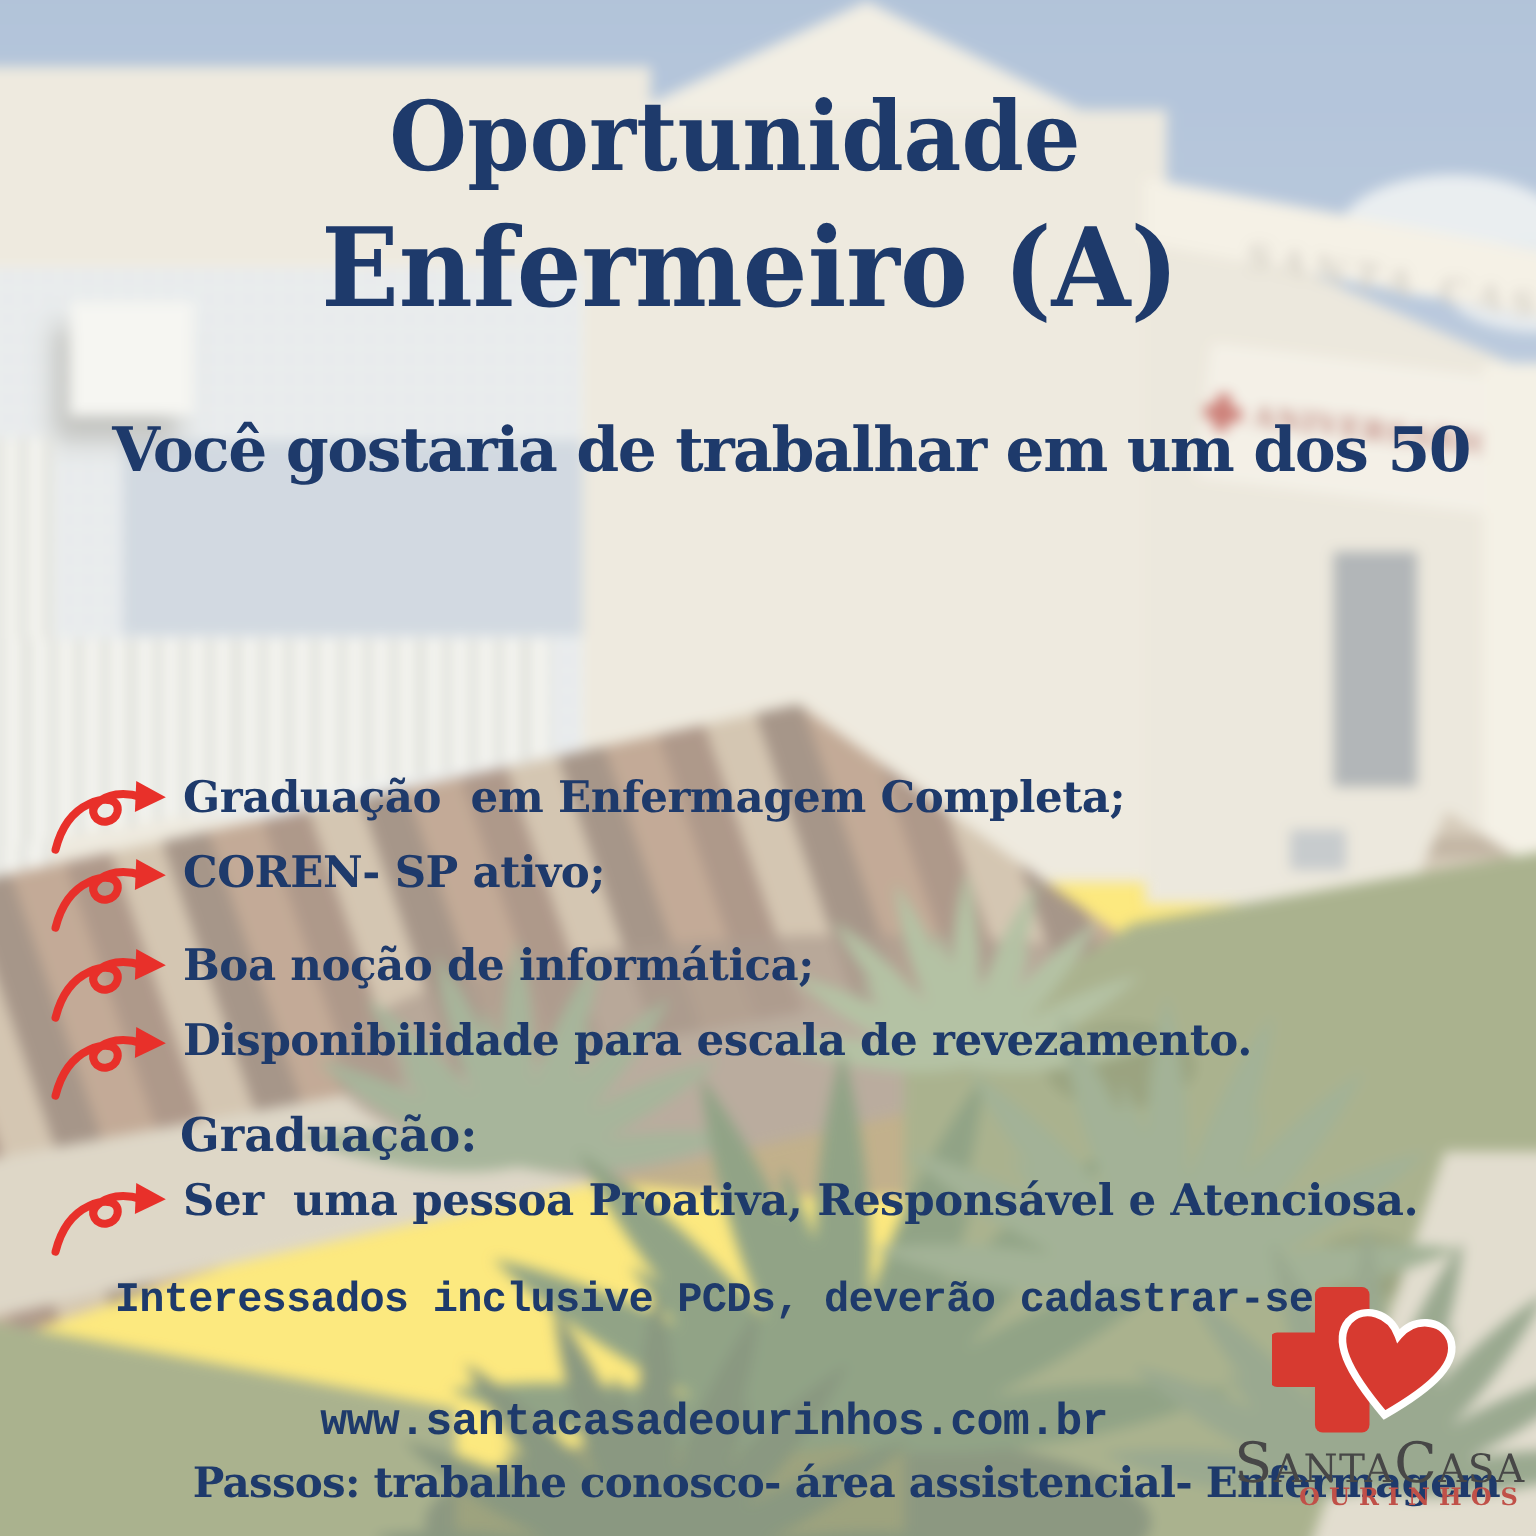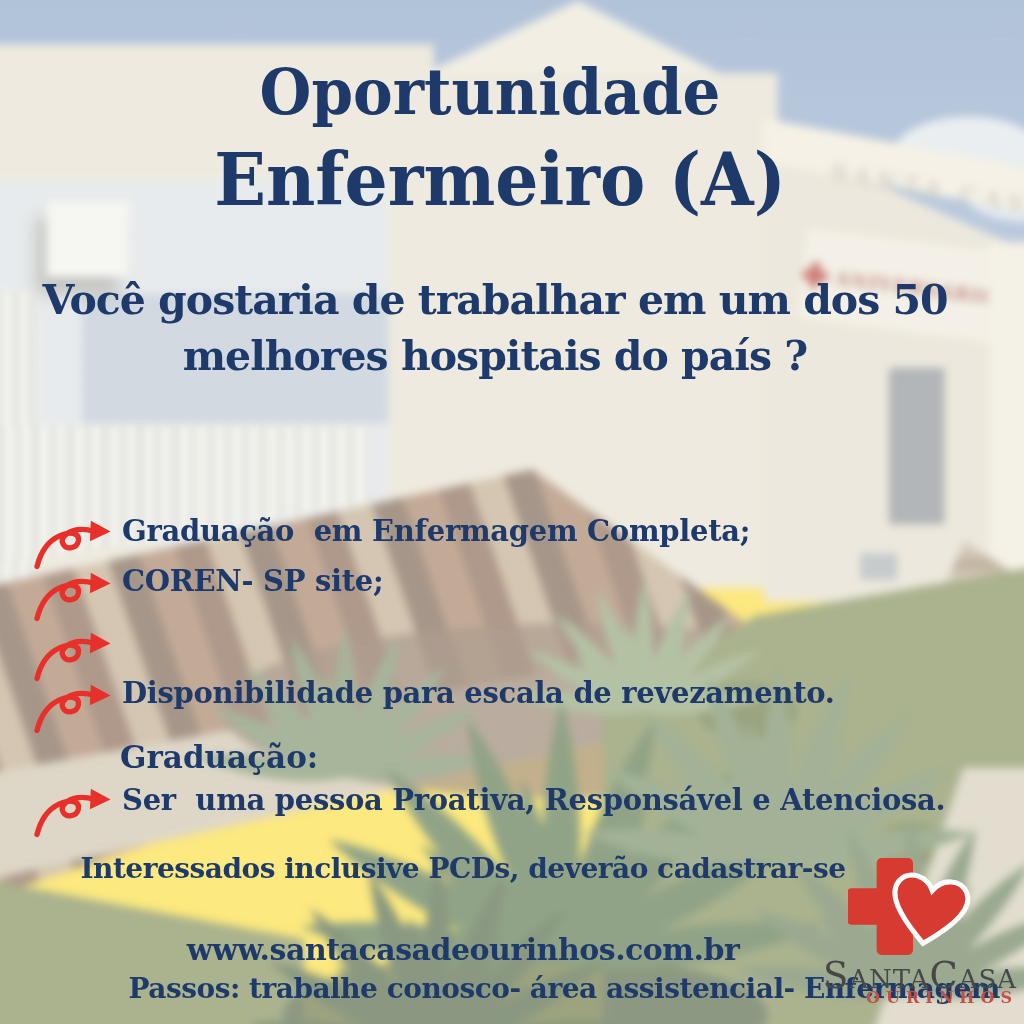--- a/index.html
+++ b/index.html
@@ -49,30 +49,30 @@
   .path-br{left:860px;top:760px;width:164px;height:264px;background:#d6cfbd;clip-path:polygon(55% 0,100% 0,100% 100%,0 100%);}
   .shadow-bed{left:290px;top:940px;width:470px;height:120px;background:#4e5f46;border-radius:50%;opacity:.8;}
   #agaves{position:absolute;left:0;top:0;}
   
   #wash{position:absolute;inset:0;background:rgba(253,251,247,.32);}
   
   #content{position:absolute;inset:0;color:#1e3a6b;}
   #content > div{position:absolute;}
   .title1{top:54px;left:0;width:980px;text-align:center;font-size:64px;font-weight:bold;transform:scaleX(.93);transform-origin:490px center;}
   .title2{top:136px;left:0;width:1000px;text-align:center;font-size:73px;font-weight:bold;transform:scaleX(.93);transform-origin:500px center;}
-  .question{top:272px;left:10px;width:970px;text-align:center;font-size:41px;font-weight:bold;line-height:1.37;letter-spacing:-1px;}
+  .question{top:272px;left:10px;width:970px;text-align:right;font-size:41px;font-weight:bold;line-height:1.37;letter-spacing:-1px;}
   .sec-heading{left:120px;font-size:31px;font-weight:bold;}
   .req-heading{top:424px;}
   .des-heading{top:739px;}
   .bullet-text{left:122px;font-size:29px;font-weight:bold;white-space:pre;letter-spacing:-.3px;text-align:right;}
   .bt0{top:514px;} .bt1{top:564px;} .bt2{top:626px;} .bt3{top:676px;} .bt4{top:783px;}
   .arrow{width:84px;height:52px;}
   .ar{left:30px;}
   .ar0{top:518px;} .ar1{top:570px;} .ar2{top:630px;} .ar3{top:682px;} .ar4{top:786px;}
-  .foot{left:3px;width:920px;text-align:center;font-weight:bold;letter-spacing:-.5px;}
+  .foot{left:16px;width:920px;text-align:center;font-weight:bold;letter-spacing:-.5px;font-family:Liberation Mono, monospace;}
   .f1{top:852px;font-size:28px;}
   .f2{top:893px;font-size:29px;}
   .f2 span{white-space:pre;}
   .date-red{color:#e8302a;}
   .website{top:932px;font-size:30px;}
   .steps{top:972px;left:0;width:1000px;text-align:right;font-size:28px;font-weight:bold;letter-spacing:-.5px;}
   .logo-mark{top:856px;left:848px;width:132px;height:106px;}
   .logo-name{top:954px;left:818px;width:204px;text-align:center;font-size:37px;font-variant:small-caps;color:#474747;letter-spacing:1px;font-weight:400;}
   .logo-city{top:988px;left:840px;width:204px;text-align:center;font-size:16px;color:#c05048;letter-spacing:6px;text-transform:uppercase;font-weight:bold;}
 </style>
@@ -151,26 +151,26 @@
           <polygon points="66,3 88,15 65,26" fill="#e8302a"></polygon>
         </g>
       </defs>
     </svg>
 
     <div class="title1">Oportunidade</div>
     <div class="title2">Enfermeiro (A)</div>
 
     <div class="question">
       <span>Você gostaria de trabalhar em um dos 50</span><br>
-      <span>melhores hospitais do país ?</span>
     </div>
 
 
     <div class="bullet-text bt0">Graduação  em Enfermagem Completa;</div>
-    <div class="bullet-text bt1">COREN- SP site;</div>
+    <div class="bullet-text bt1">COREN- SP ativo;</div>
+    <div class="bullet-text bt2">Boa noção de informática;</div>
     <div class="bullet-text bt3">Disponibilidade para escala de revezamento.</div>
 
     <div class="ar ar0"><svg class="arrow" viewBox="0 0 90 58">
           <use href="#doodle-arrow"></use>
         </svg></div>
     <div class="ar ar1"><svg class="arrow" viewBox="0 0 90 58">
           <use href="#doodle-arrow"></use>
         </svg></div>
     <div class="ar ar2"><svg class="arrow" viewBox="0 0 90 58">
           <use href="#doodle-arrow"></use>

